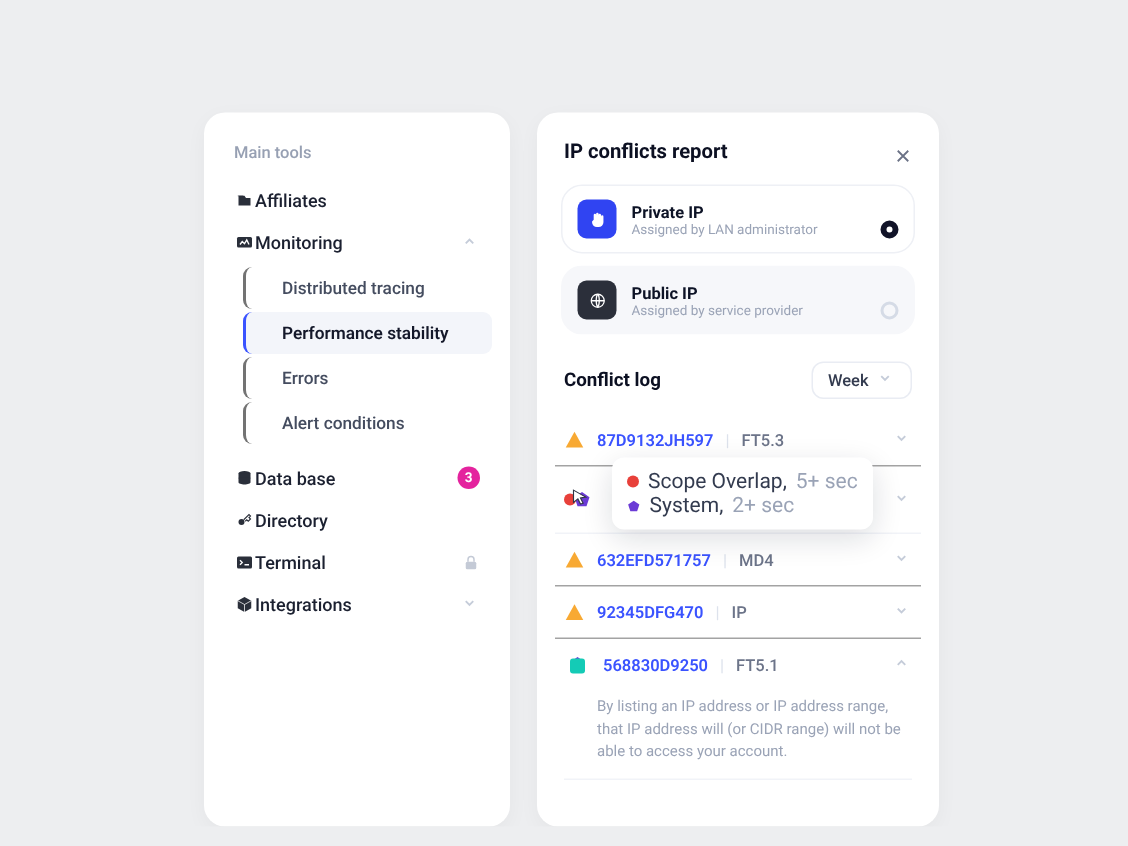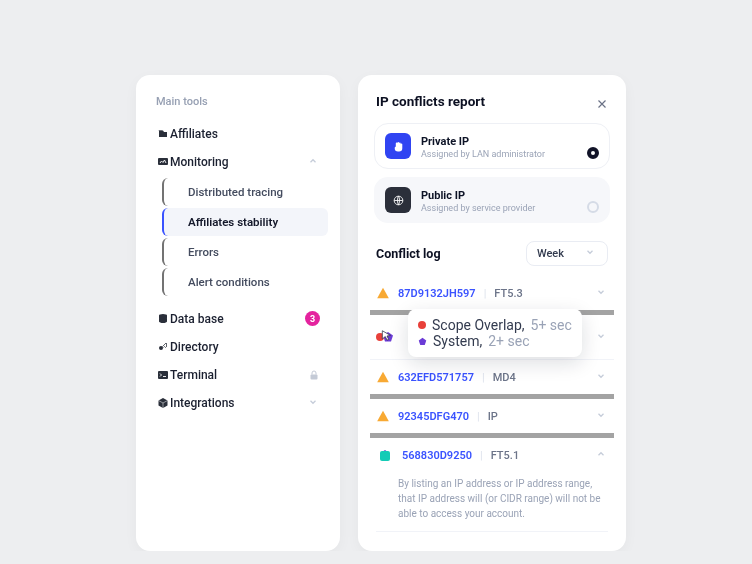--- a/index.html
+++ b/index.html
@@ -84,29 +84,29 @@
   .opt-icon svg { width: 13px; height: 13px; }
   .opt-text { flex:1; }
   .opt-title { font-size: 11px; font-weight: 700; color: #0d1326; }
   .opt-sub { font-size: 9px; color: #9aa3b6; margin-top: 1px; }
   .radio { width: 12px; height: 12px; border-radius: 50%; border: 2px solid #d5dbe6; flex-shrink:0; }
   .radio.on { border: 4px solid #111328; }
 
   .log-head { display:flex; align-items:center; justify-content:space-between; margin: 18px 6px 10px 6px; }
   .log-head h3 { font-size: 12.5px; font-weight: 700; color: #0c1022; }
   .range-btn {
-    display:flex; align-items:flex-start; gap:21px;
+    display:flex; align-items:flex-start; gap:6px;
     border:1px solid #e9ecf3; border-radius:8px;
     padding: 5px 10px; font-size:11px; color:#333b4f; font-weight:500;
     cursor:pointer;
   }
 
   .log-row {
     display:flex; align-items:center; gap:8px;
-    padding: 10px 6px; border-bottom: 5px solid #a3a3a3;
+    padding: 10px 6px; border-bottom: 1px solid #a3a3a3;
     font-size: 11px;
   }
   .log-row:last-of-type {}
   .row-icon { width:14px; height:14px; display:flex; align-items:center; justify-content:center; }
   .row-icon.warn svg { fill:#f8a933; }
   .pent { width:12px; height:12px; }
   .teal-badge { width:10px; height:10px; background:#14cbb6; border-radius:2px; margin-left:-6px; }
   .code { color:#3a53ff; font-weight:600; }
   .sep { color:#dde2ec; }
   .meta { color:#6c7489; font-weight:500; }
@@ -167,21 +167,21 @@
       <svg viewBox="0 0 24 24" fill="none" stroke="currentColor" stroke-width="3">
           <path d="M6 15l6-6 6 6"></path>
         </svg>
     </span>
   </div>
   <div class="sub-items">
     <div class="sub-item">
       <span>Distributed tracing</span>
     </div>
     <div class="sub-item active">
-      <span>Affiliates stability</span>
+      <span>Performance stability</span>
     </div>
     <div class="sub-item">
       <span>Errors</span>
     </div>
     <div class="sub-item">
       <span>Alert conditions</span>
     </div>
   </div>
 
   <div class="nav-item">

